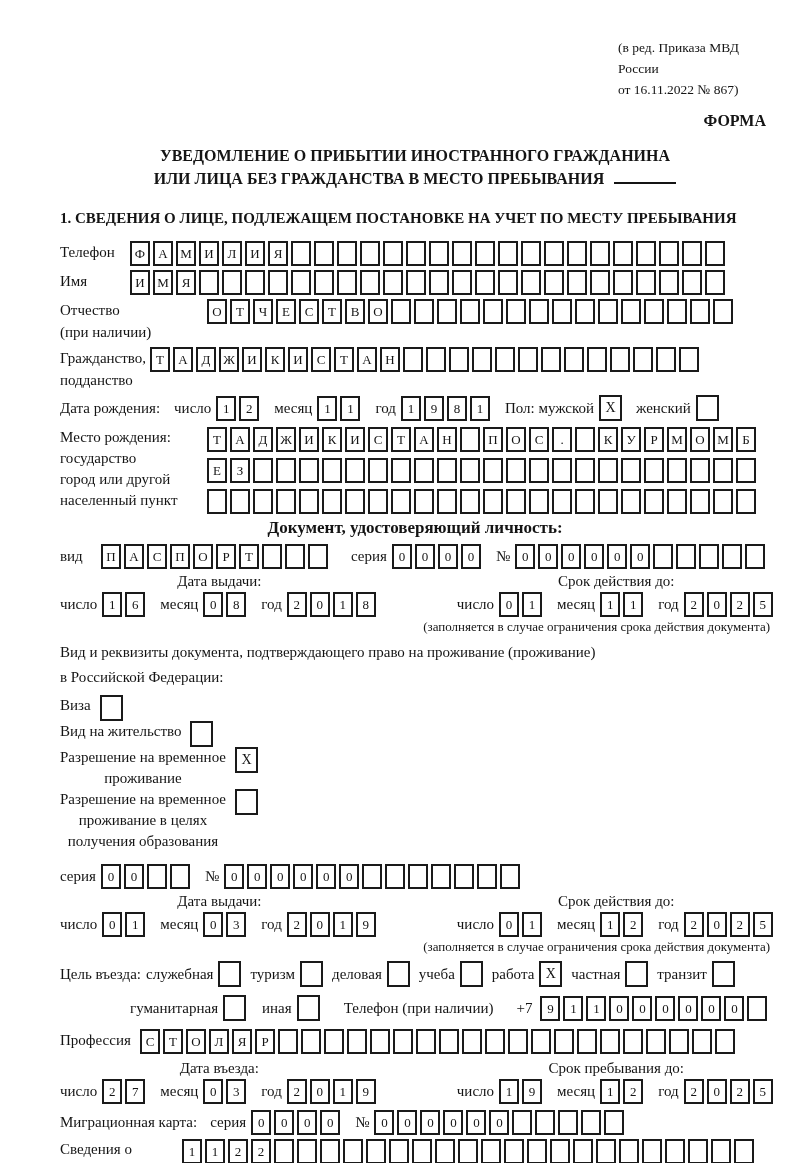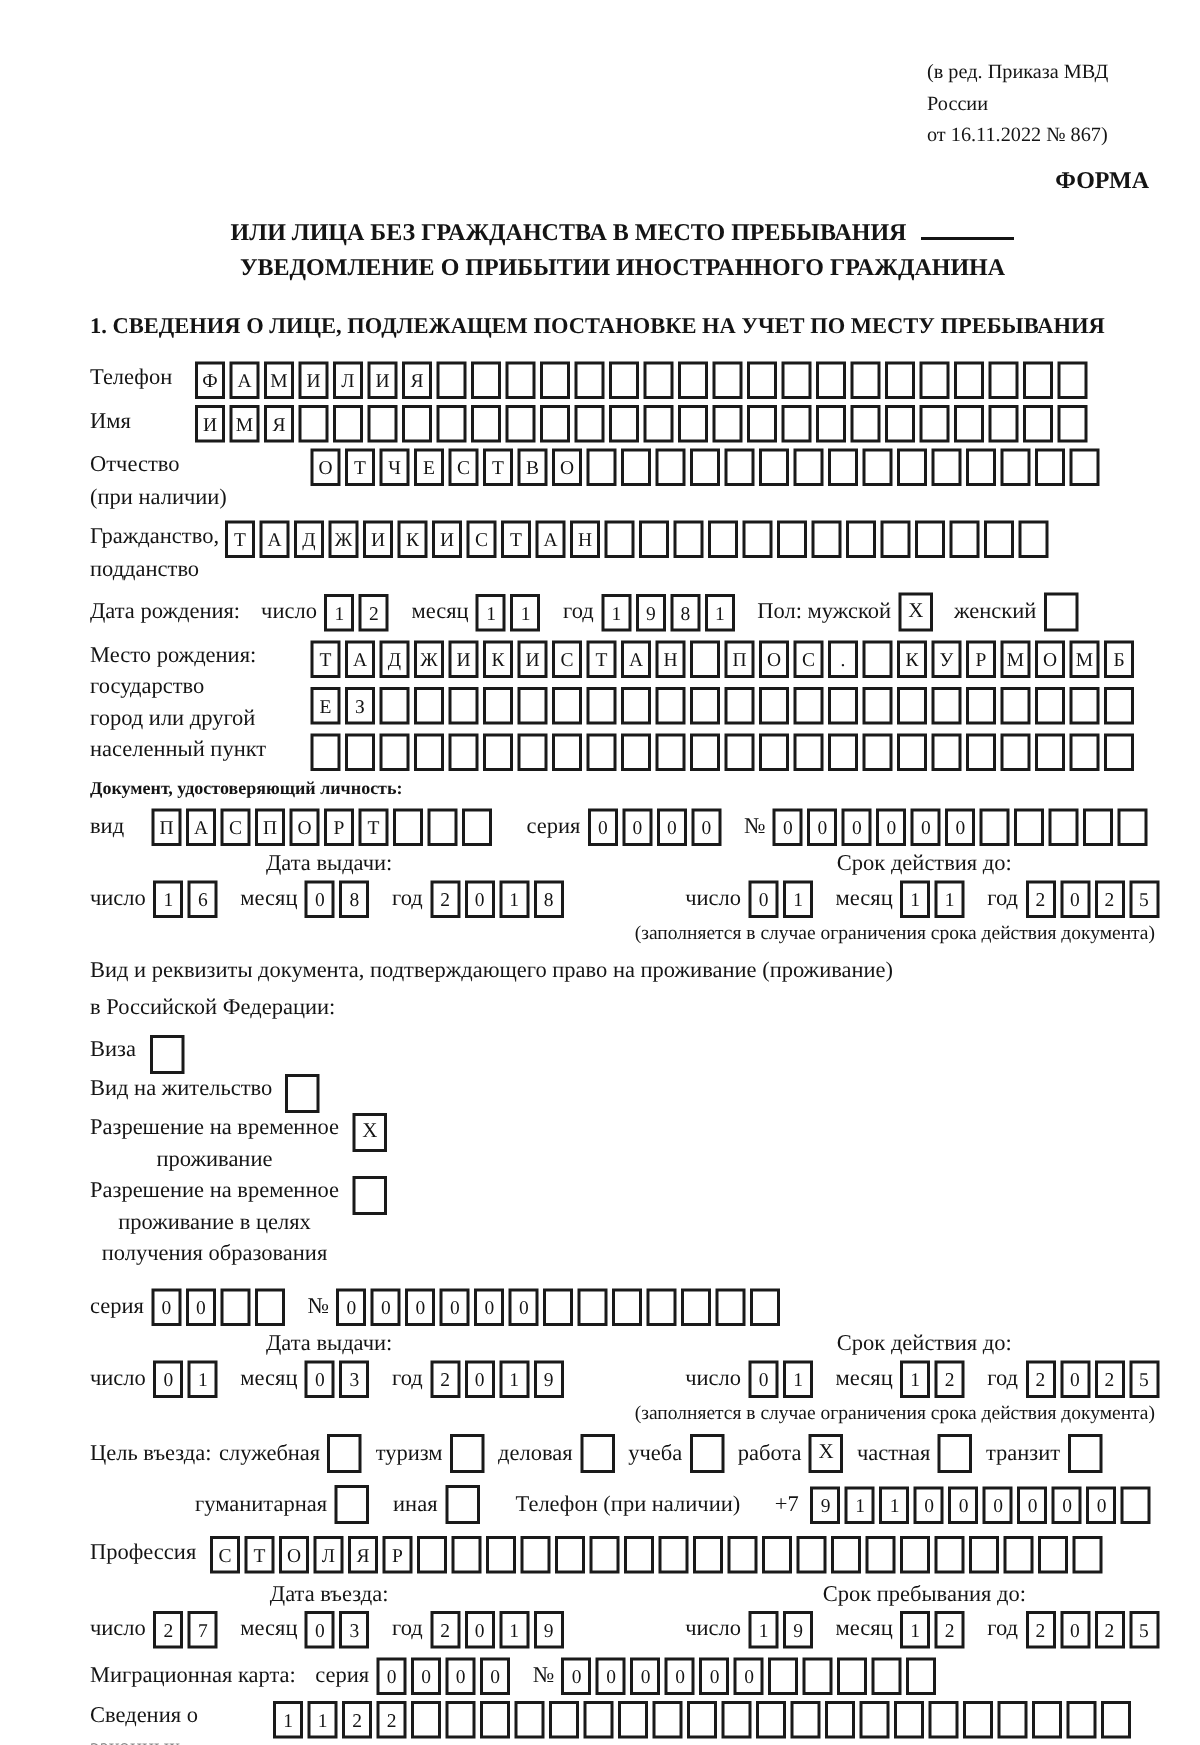--- a/index.html
+++ b/index.html
@@ -32,21 +32,21 @@
   }
   .stack > .cells{margin-bottom:6px;}
   .stack > .cells:last-child{margin-bottom:0;}
   
   .dates{display:flex;margin:2px 0 2px;}
   .dg .head{text-align:center;font-size:15px;margin-bottom:2px;}
   .dfields{display:flex;align-items:center;}
   .dfields .t{margin-right:5px;}
   .dfields .grp{margin-right:12px;}
   .note{font-size:13px;text-align:right;margin:1px 0 6px;}
-  .center-b{font-weight:bold;font-size:12px;text-align:left;margin:4px 0 6px;}
+  .center-b{font-weight:bold;font-size:17px;text-align:center;margin:4px 0 6px;}
   .plain{line-height:23px;margin-bottom:2px;}
   
   .opts{display:flex;align-items:flex-start;margin:6px 0 12px;flex-direction:column;}
   .opt{display:flex;align-items:flex-start;}
   .opt .ol{white-space:pre-line;text-align:center;line-height:21px;margin-right:9px;}
   .opt .ol.left{text-align:left;}
   
   .prow{display:flex;align-items:center;margin-bottom:8px;flex-wrap:nowrap;}
   .prow .pl{margin-right:5px;white-space:nowrap;}
   .prow .cb{margin-right:9px;}
@@ -64,22 +64,22 @@
 <div class="page">
 
   <div class="appendix">
     <div class="pre edit">(в ред. Приказа МВД России
 от 16.11.2022 № 867)</div>
   </div>
 
   <div class="forma">ФОРМА</div>
 
   <div class="title">
+    <div>УВЕДОМЛЕНИЕ О ПРИБЫТИИ ИНОСТРАННОГО ГРАЖДАНИНА</div>
     <div><span>ИЛИ ЛИЦА БЕЗ ГРАЖДАНСТВА В МЕСТО ПРЕБЫВАНИЯ</span><span class="blankline"></span></div>
-    <div>УВЕДОМЛЕНИЕ О ПРИБЫТИИ ИНОСТРАННОГО ГРАЖДАНИНА</div>
   </div>
 
   <div class="sec-heading">1. СВЕДЕНИЯ О ЛИЦЕ, ПОДЛЕЖАЩЕМ ПОСТАНОВКЕ НА УЧЕТ ПО МЕСТУ ПРЕБЫВАНИЯ</div>
 
   <div class="row">
     <div class="lbl w70">Телефон</div>
     <div class="cells">
         <span class="cell">Ф</span>
         <span class="cell">А</span>
         <span class="cell">М</span>

